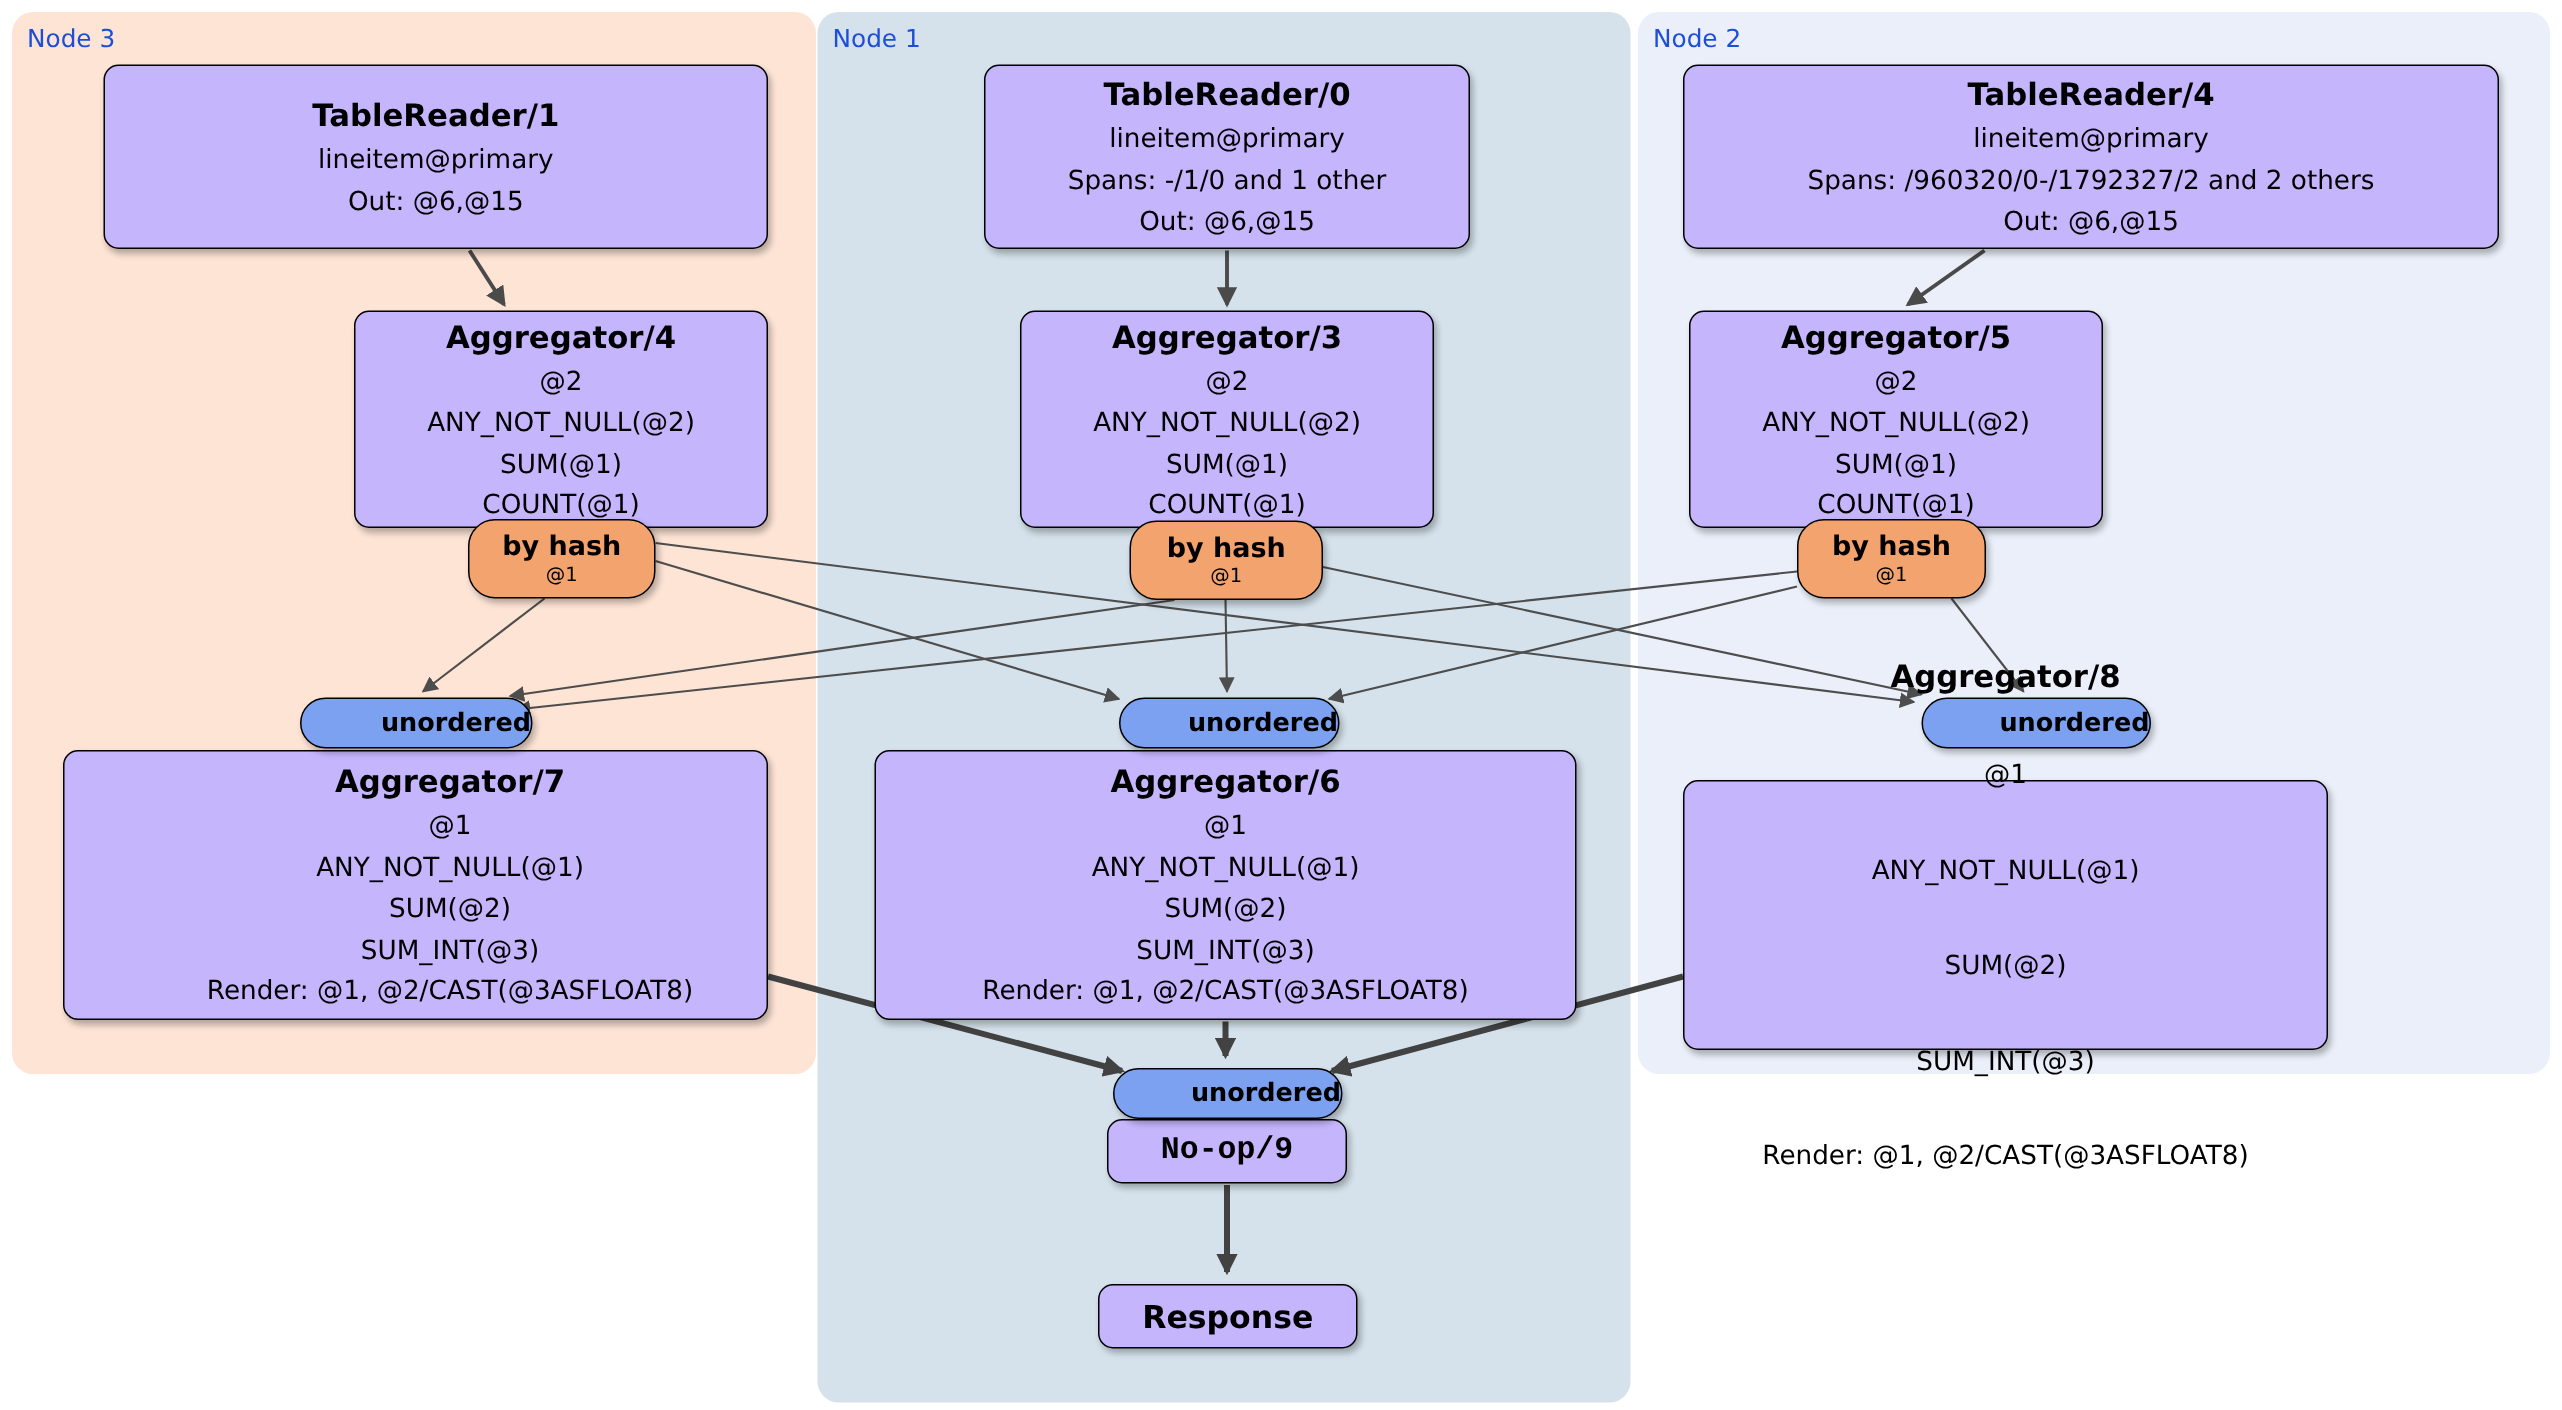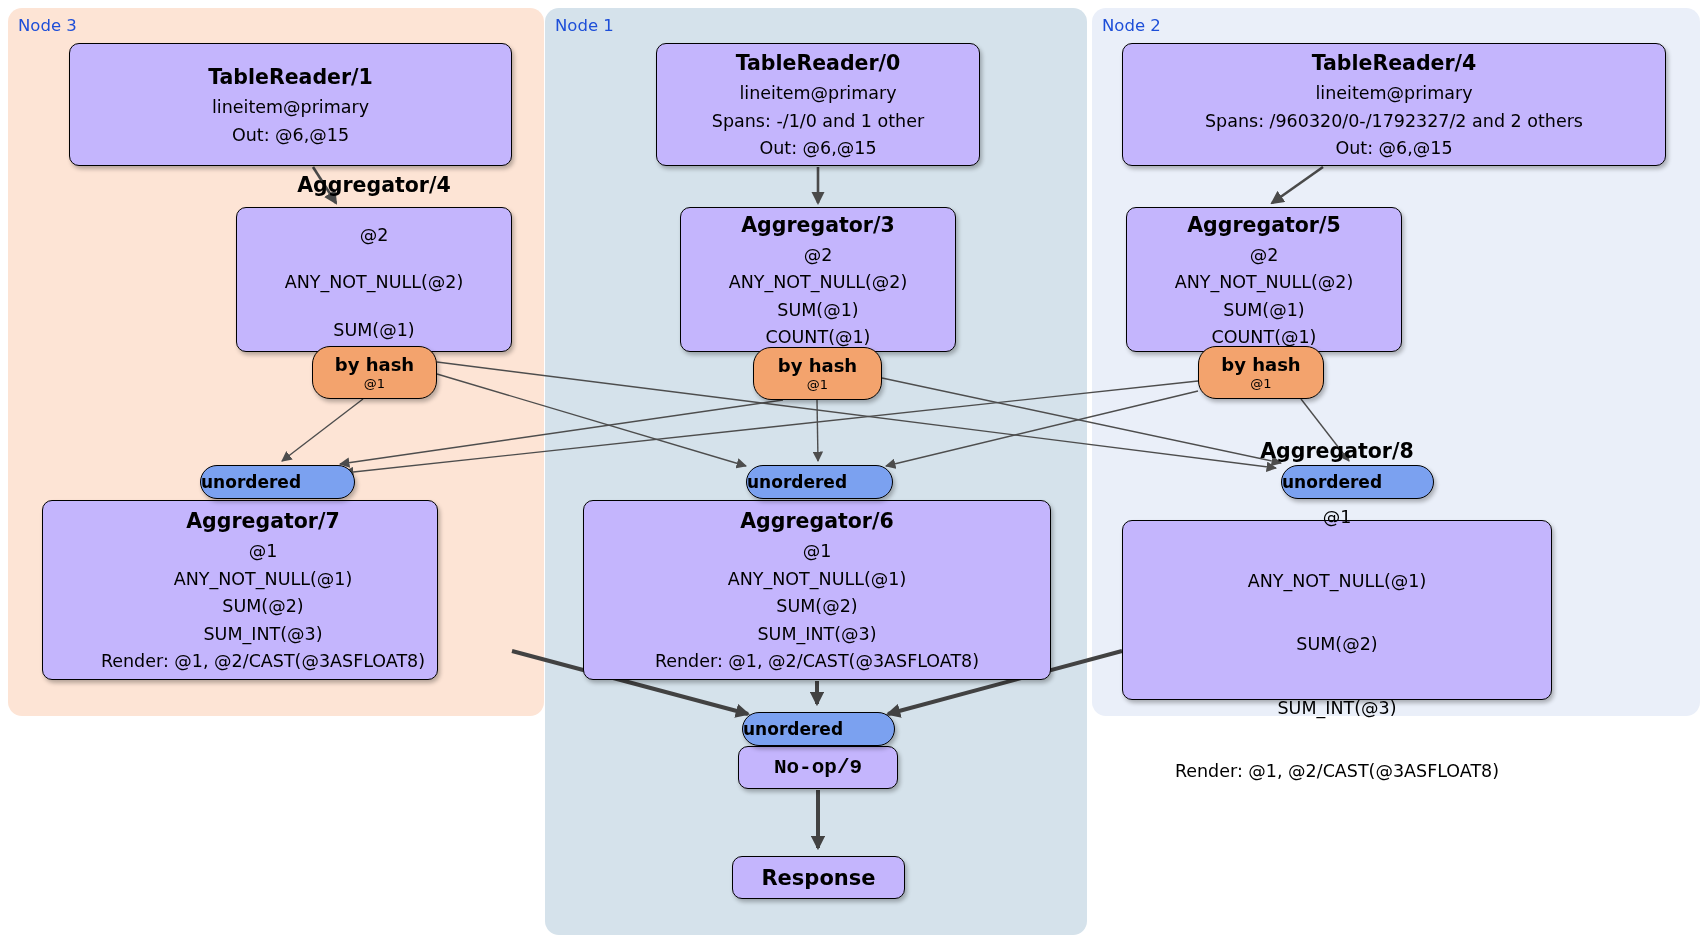--- a/index.html
+++ b/index.html
@@ -20,21 +20,21 @@
   .pbox .line{font-size:17.5px;line-height:27.5px;white-space:nowrap;}
   .router{
     position:absolute;z-index:4;background:#f3a36d;border:1.6px solid #000;border-radius:18px;
     display:flex;flex-direction:column;justify-content:center;align-items:center;text-align:center;
     box-shadow:2px 3px 4px rgba(0,0,0,0.28);box-sizing:border-box;
   }
   .router .rlabel{font-weight:bold;font-size:18px;line-height:22px;}
   .router .rsub{font-size:13px;line-height:16px;}
   .pill{
     position:absolute;z-index:4;background:#7ba1f0;border:1.6px solid #000;border-radius:17px;
-    display:flex;justify-content:flex-start;align-items:center;text-align:center;
+    display:flex;justify-content:flex-end;align-items:center;text-align:center;
     font-weight:bold;font-size:17px;box-shadow:2px 3px 4px rgba(0,0,0,0.28);box-sizing:border-box;
   }
   .bigbox .title{font-size:21px;}
   .e-thin{stroke:#4d4d4d;stroke-width:1.4;fill:none;}
   .e-med{stroke:#4a4a4a;stroke-width:2.6;fill:none;}
   .e-thick{stroke:#424242;stroke-width:4;fill:none;}
 </style>
 </head>
 <body>
 
@@ -100,21 +100,21 @@
     <div class="line">Spans: -/1/0 and 1 other</div>
     <div class="line">Out: @6,@15</div>
   </div>
   <div class="pbox" style="left:1122px;top:43px;width:544px;height:123px;">
     <div class="title">TableReader/4</div>
     <div class="line">lineitem@primary</div>
     <div class="line">Spans: /960320/0-/1792327/2 and 2 others</div>
     <div class="line">Out: @6,@15</div>
   </div>
 
-  <div class="pbox" style="left:236px;top:207px;width:276px;height:145px;gap:20px;">
+  <div class="pbox" style="left:236px;top:207px;width:276px;height:145px;">
     <div class="title">Aggregator/4</div>
     <div class="line">@2</div>
     <div class="line">ANY_NOT_NULL(@2)</div>
     <div class="line">SUM(@1)</div>
     <div class="line">COUNT(@1)</div>
   </div>
   <div class="pbox" style="left:680px;top:207px;width:276px;height:145px;">
     <div class="title">Aggregator/3</div>
     <div class="line">@2</div>
     <div class="line">ANY_NOT_NULL(@2)</div>
@@ -145,21 +145,21 @@
   <div class="pill" style="left:200px;top:465px;width:155px;height:34px;">
     <span>unordered</span>
   </div>
   <div class="pill" style="left:746px;top:465px;width:147px;height:34px;">
     <span>unordered</span>
   </div>
   <div class="pill" style="left:1281px;top:465px;width:153px;height:34px;">
     <span>unordered</span>
   </div>
 
-  <div class="pbox" style="left:42px;top:500px;width:396px;height:180px;padding-left:46px;">
+  <div class="pbox" style="left:42px;top:500px;width:470px;height:180px;padding-left:46px;">
     <div class="title">Aggregator/7</div>
     <div class="line">@1</div>
     <div class="line">ANY_NOT_NULL(@1)</div>
     <div class="line">SUM(@2)</div>
     <div class="line">SUM_INT(@3)</div>
     <div class="line">Render: @1, @2/CAST(@3ASFLOAT8)</div>
   </div>
   <div class="pbox" style="left:583px;top:500px;width:468px;height:180px;">
     <div class="title">Aggregator/6</div>
     <div class="line">@1</div>

